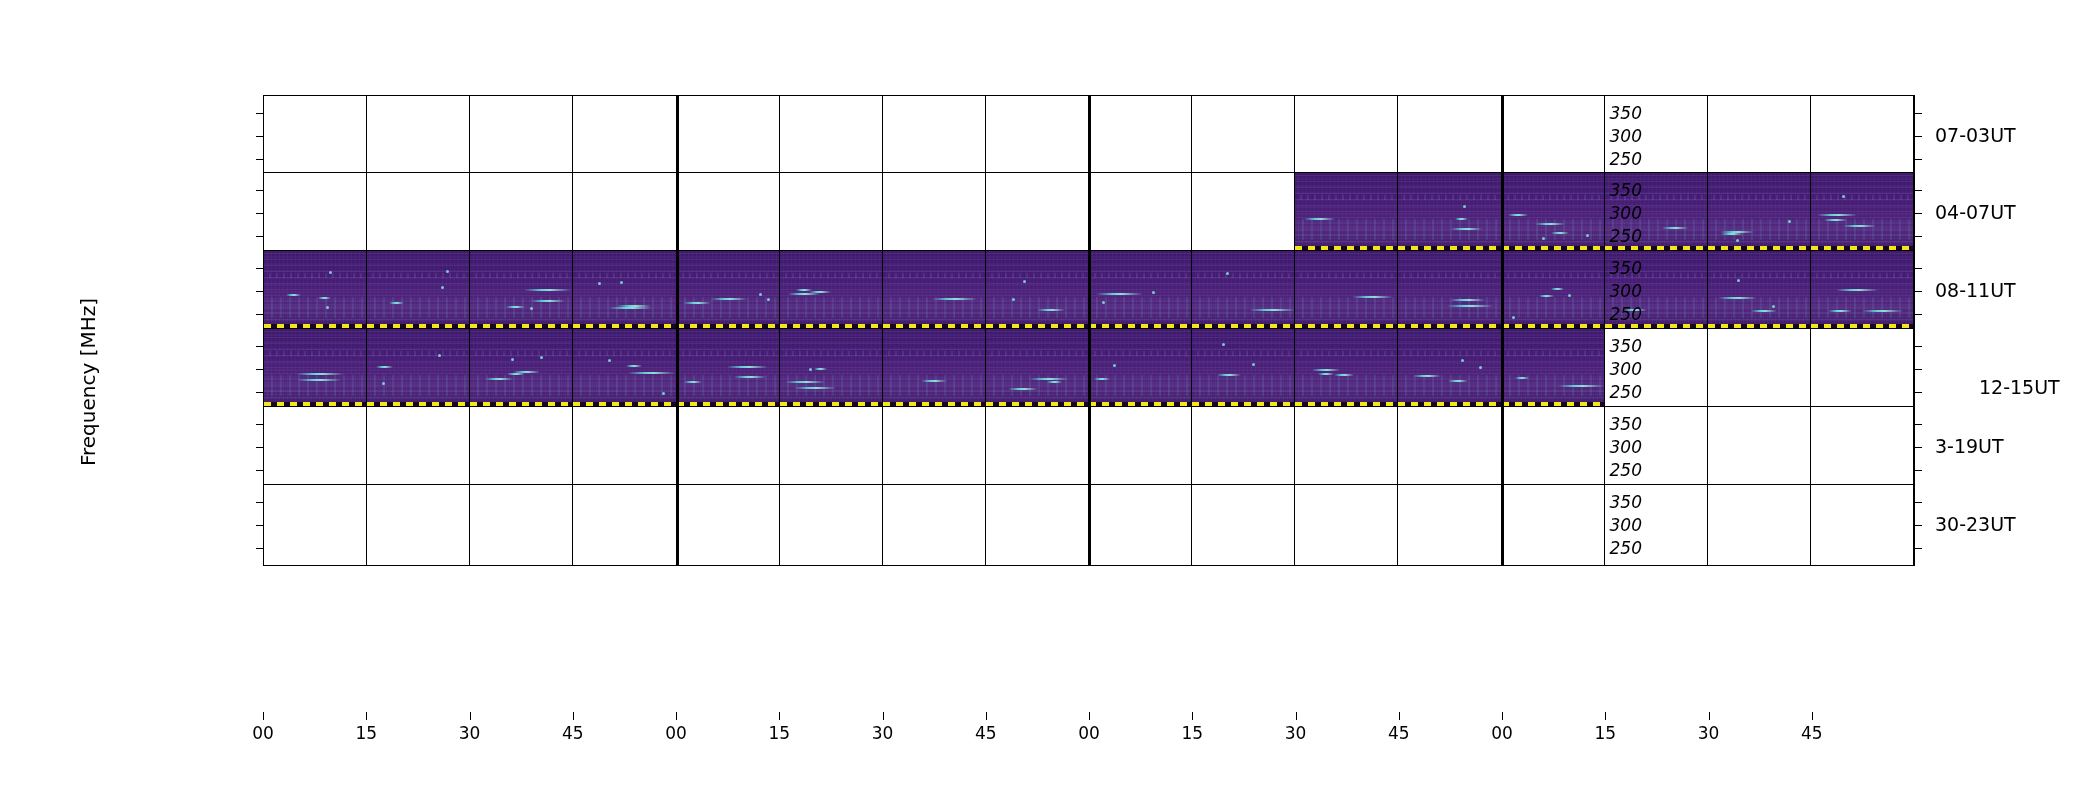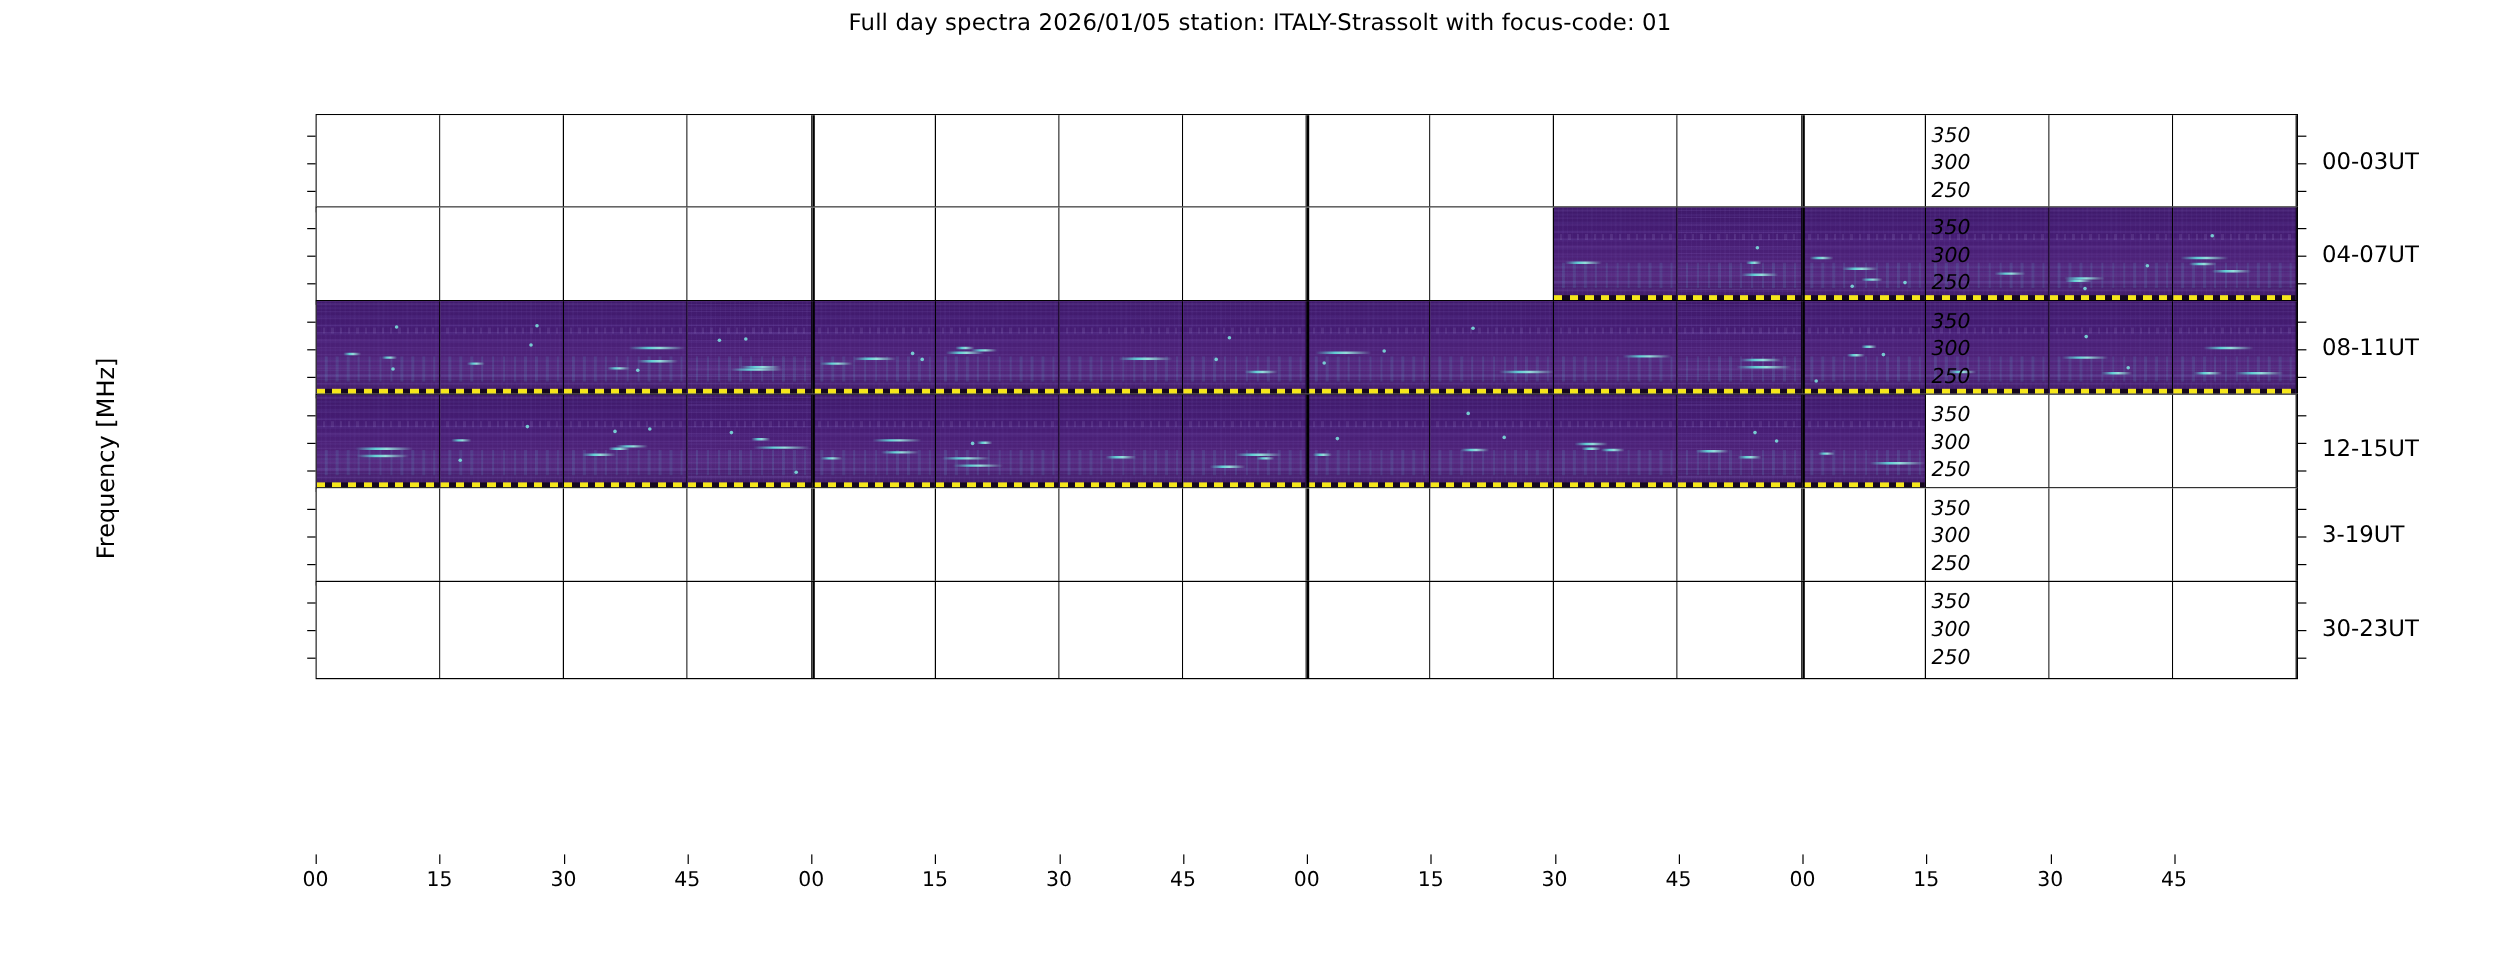--- a/index.html
+++ b/index.html
@@ -86,21 +86,20 @@
   #xaxis{position:absolute;left:263px;top:712px;width:1652px;height:40px;}
   .xtick{position:absolute;top:0;width:0;height:8px;border-left:1.5px solid #000;}
   .xlab{position:absolute;top:11px;font-size:17px;transform:translateX(-50%);
         white-space:nowrap;}
 </style>
 </head>
 <body>
 
 <div id="fig">
 
-  <div id="title">Full day spectra 2026/01/05 station: ITALY-Strassolt with focus-code: 01</div>
 
   <div id="ylabel">Frequency [MHz]</div>
 
   <div id="rows">
       <div class="row" style="top: 95px;">
         <div class="row-inner">
           <div class="cell"></div>
           <div class="cell"></div>
           <div class="cell"></div>
           <div class="cell"></div>
@@ -493,24 +492,24 @@
         <div class="ytick-lab" style="top: 18.04px;">350</div>
         <div class="ytick" style="top: 41px;"></div>
         <div class="ytick r" style="top: 41px;"></div>
         <div class="ytick-lab" style="top: 41px;">300</div>
         <div class="ytick" style="top: 63.96px;"></div>
         <div class="ytick r" style="top: 63.96px;"></div>
         <div class="ytick-lab" style="top: 63.96px;">250</div>
       </div>
     </div>
   <div id="rowlabels">
-      <div class="rowlab" style="top: 124px;">00-03UT</div>
+      <div class="rowlab" style="top: 124px;">07-03UT</div>
       <div class="rowlab" style="top: 201px;">04-07UT</div>
       <div class="rowlab" style="top: 279px;">08-11UT</div>
-      <div class="rowlab" style="top: 363px;">12-15UT</div>
+      <div class="rowlab" style="top: 376px; margin-left: 44px;">12-15UT</div>
       <div class="rowlab" style="top: 435px;">3-19UT</div>
       <div class="rowlab" style="top: 513px;">30-23UT</div>
     </div>
 
   <div id="xaxis">
       <div class="xtick" style="left: 0px;"></div>
       <div class="xlab" style="left: 0px;">00</div>
       <div class="xtick" style="left: 103.25px;"></div>
       <div class="xlab" style="left: 103.25px;">15</div>
       <div class="xtick" style="left: 206.5px;"></div>

